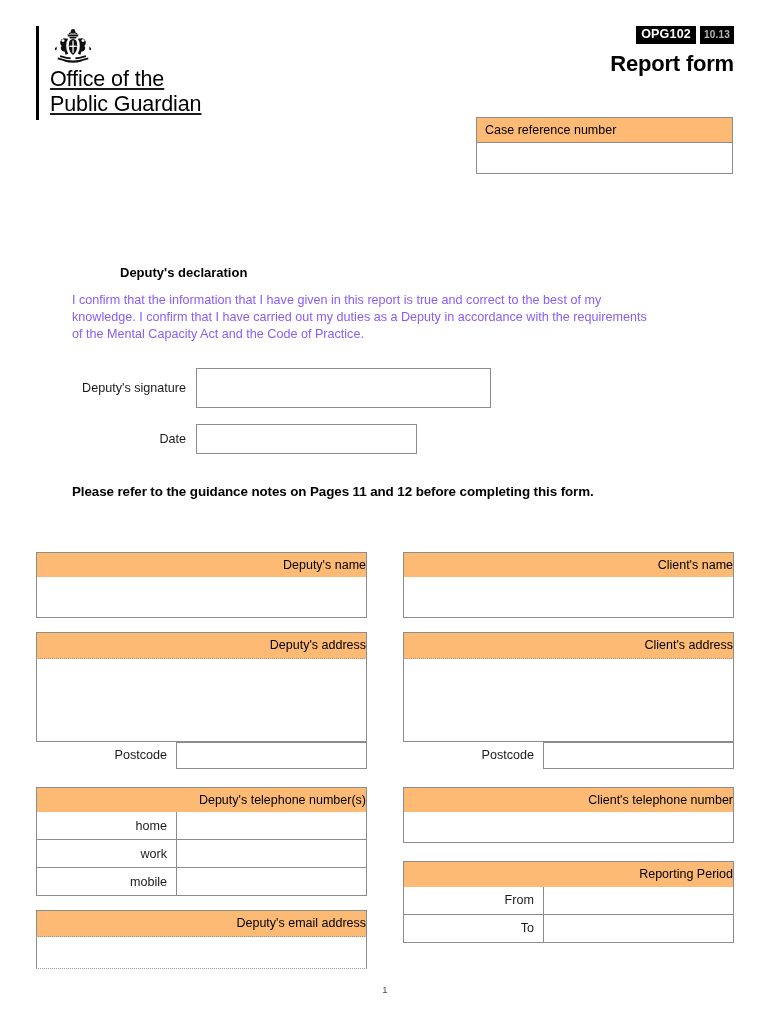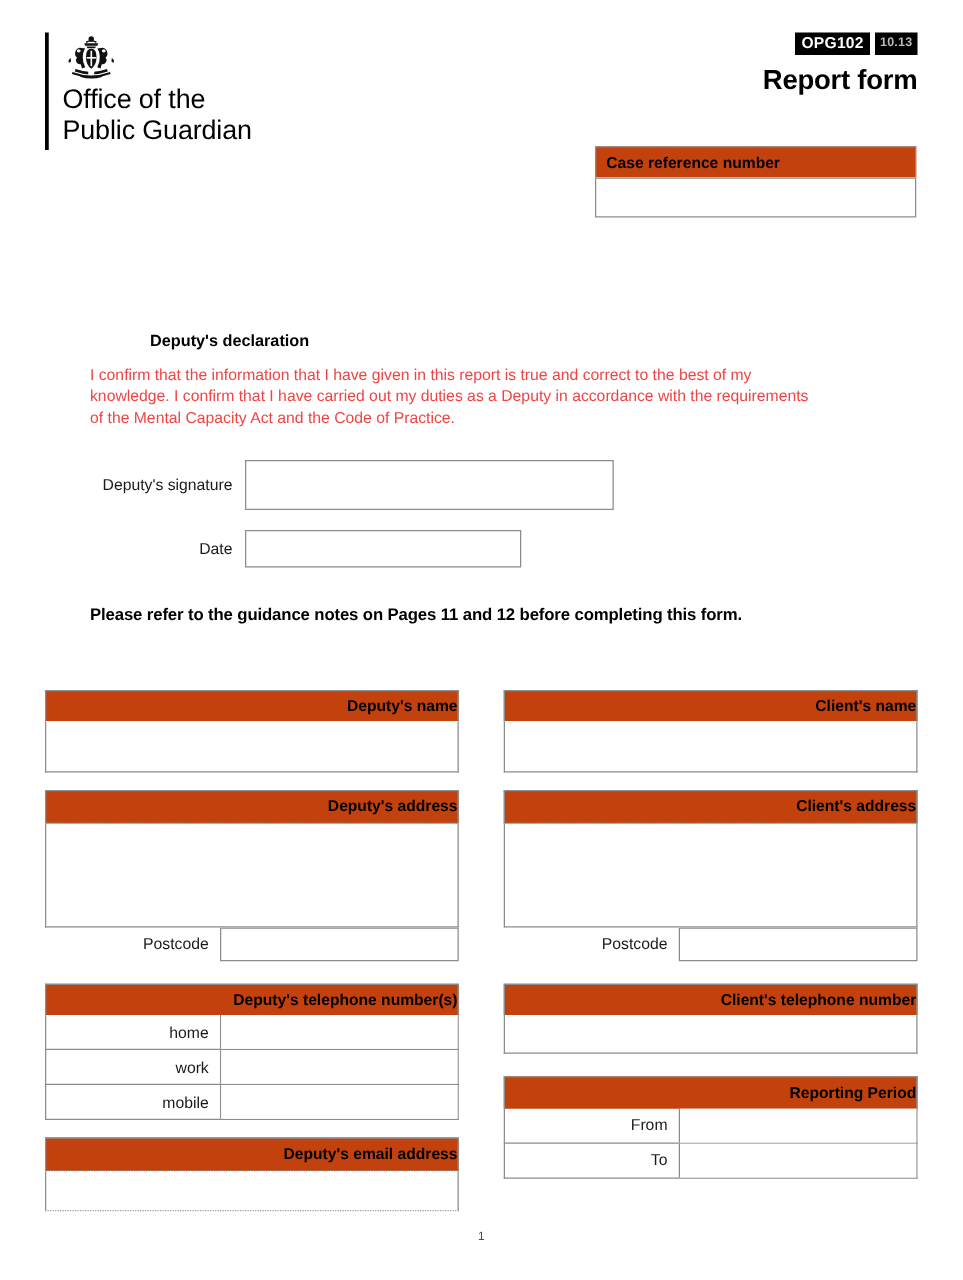--- a/index.html
+++ b/index.html
@@ -40,20 +40,21 @@
   }
   .brand-rule {
     width: 3px;
     background: #000;
     height: 94px;
     margin-right: 11px;
     flex: none;
   }
   .brand-body {
     display: block;
+    text-decoration: underline;
   }
   .crest {
     display: block;
     width: 46px;
     height: 38px;
     margin-bottom: 3px;
   }
   .brand-name {
     font-size: 21.5px;
     line-height: 25px;
@@ -103,24 +104,24 @@
   }
 
   
   .case-ref {
     position: absolute;
     left: 476px;
     top: 117px;
     width: 257px;
   }
   .band {
-    background: #c2410c;
+    background: #fdba74;
     border: 1px solid #8c8c8c;
     border-bottom: none;
-    font-weight: bold;
+    font-weight: normal;
     font-size: 12.5px;
     color: #000;
     padding: 5px 0 5px 8px;
     line-height: 1.15;
   }
   .band-dotted-sep {
     border-bottom: 1px dotted #9a9a9a;
   }
   .field-area {
     border: 1px solid #8c8c8c;
@@ -137,21 +138,21 @@
   .decl-title {
     font-size: 13px;
     font-weight: bold;
     color: #000;
     margin-bottom: 12px;
     padding-left: 48px;
   }
   .decl-body {
     font-size: 12.6px;
     line-height: 17.2px;
-    color: #ef4444;
+    color: #8b5cf6;
   }
 
   
   .sig-row {
     position: absolute;
     display: flex;
     align-items: center;
   }
   .sig-row .lbl {
     font-size: 12.6px;

